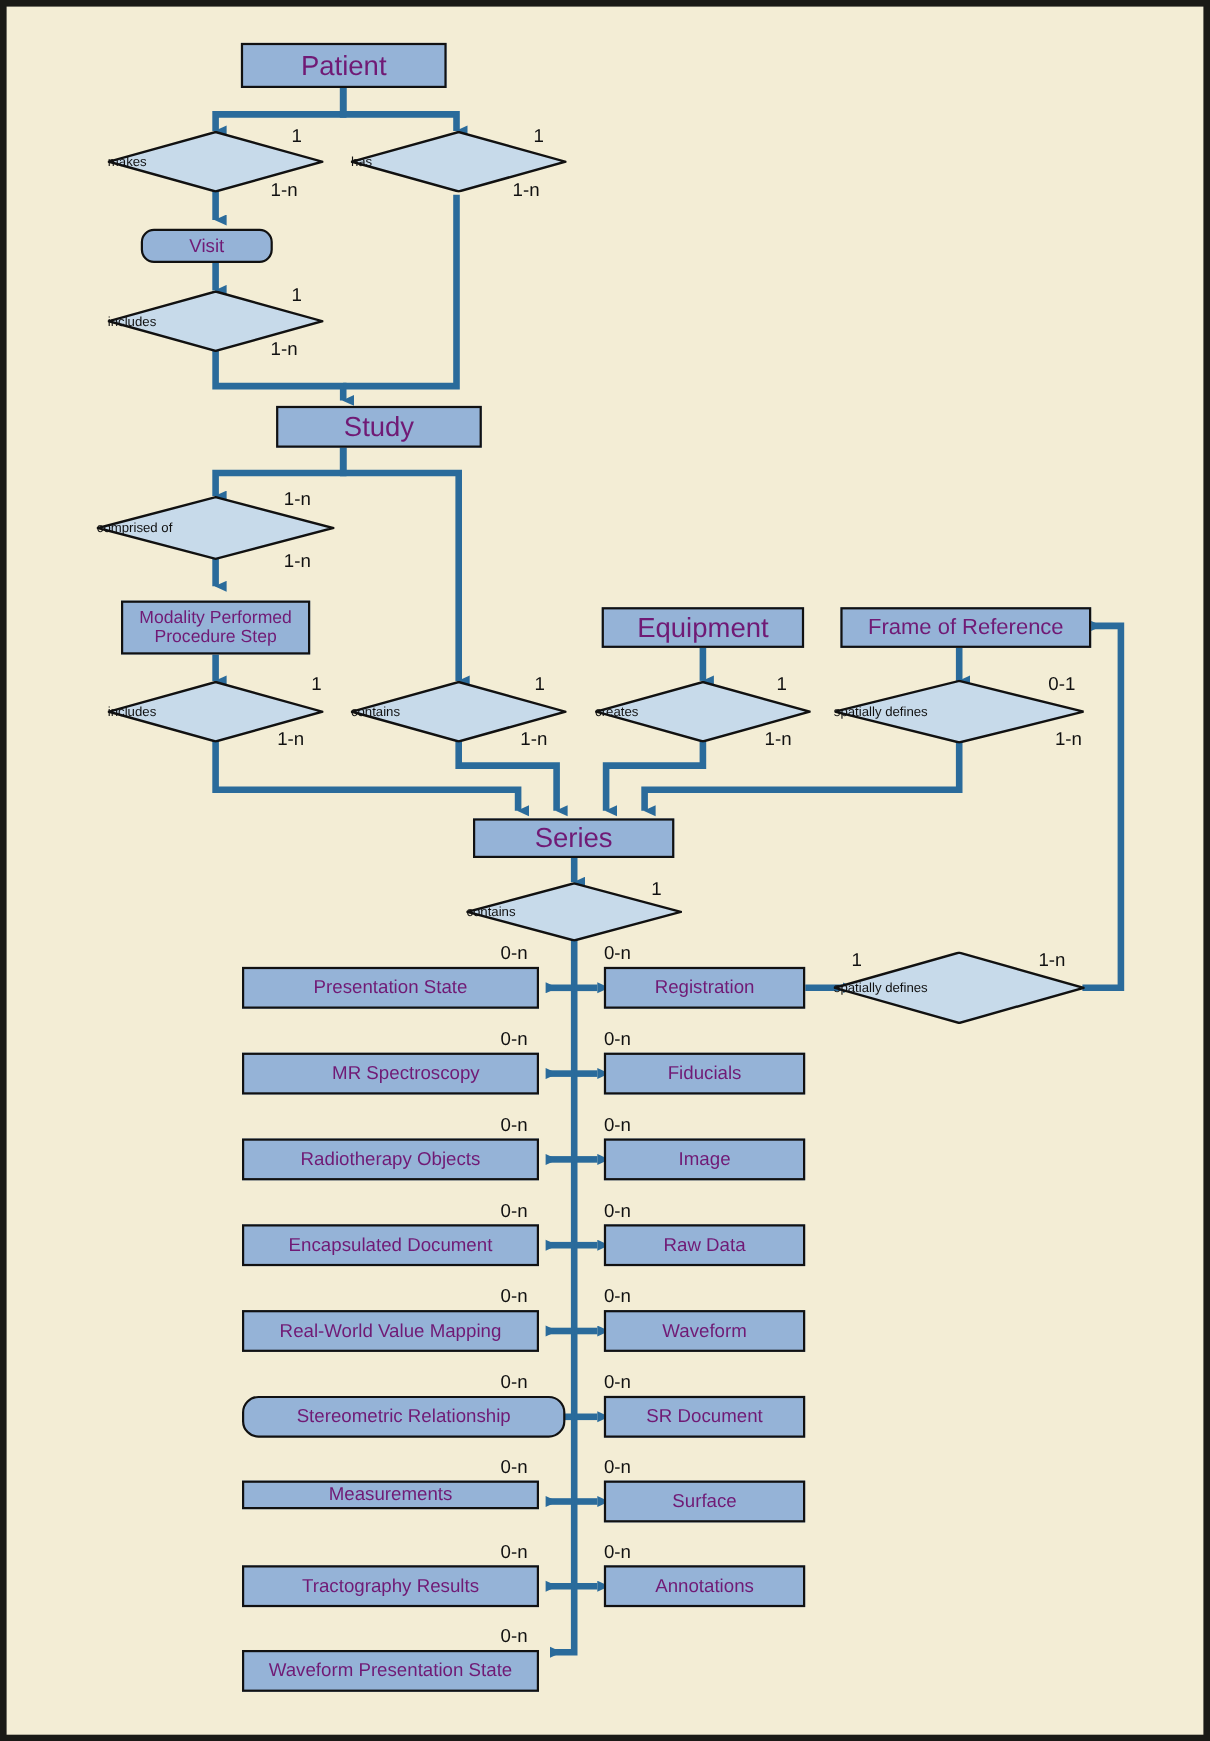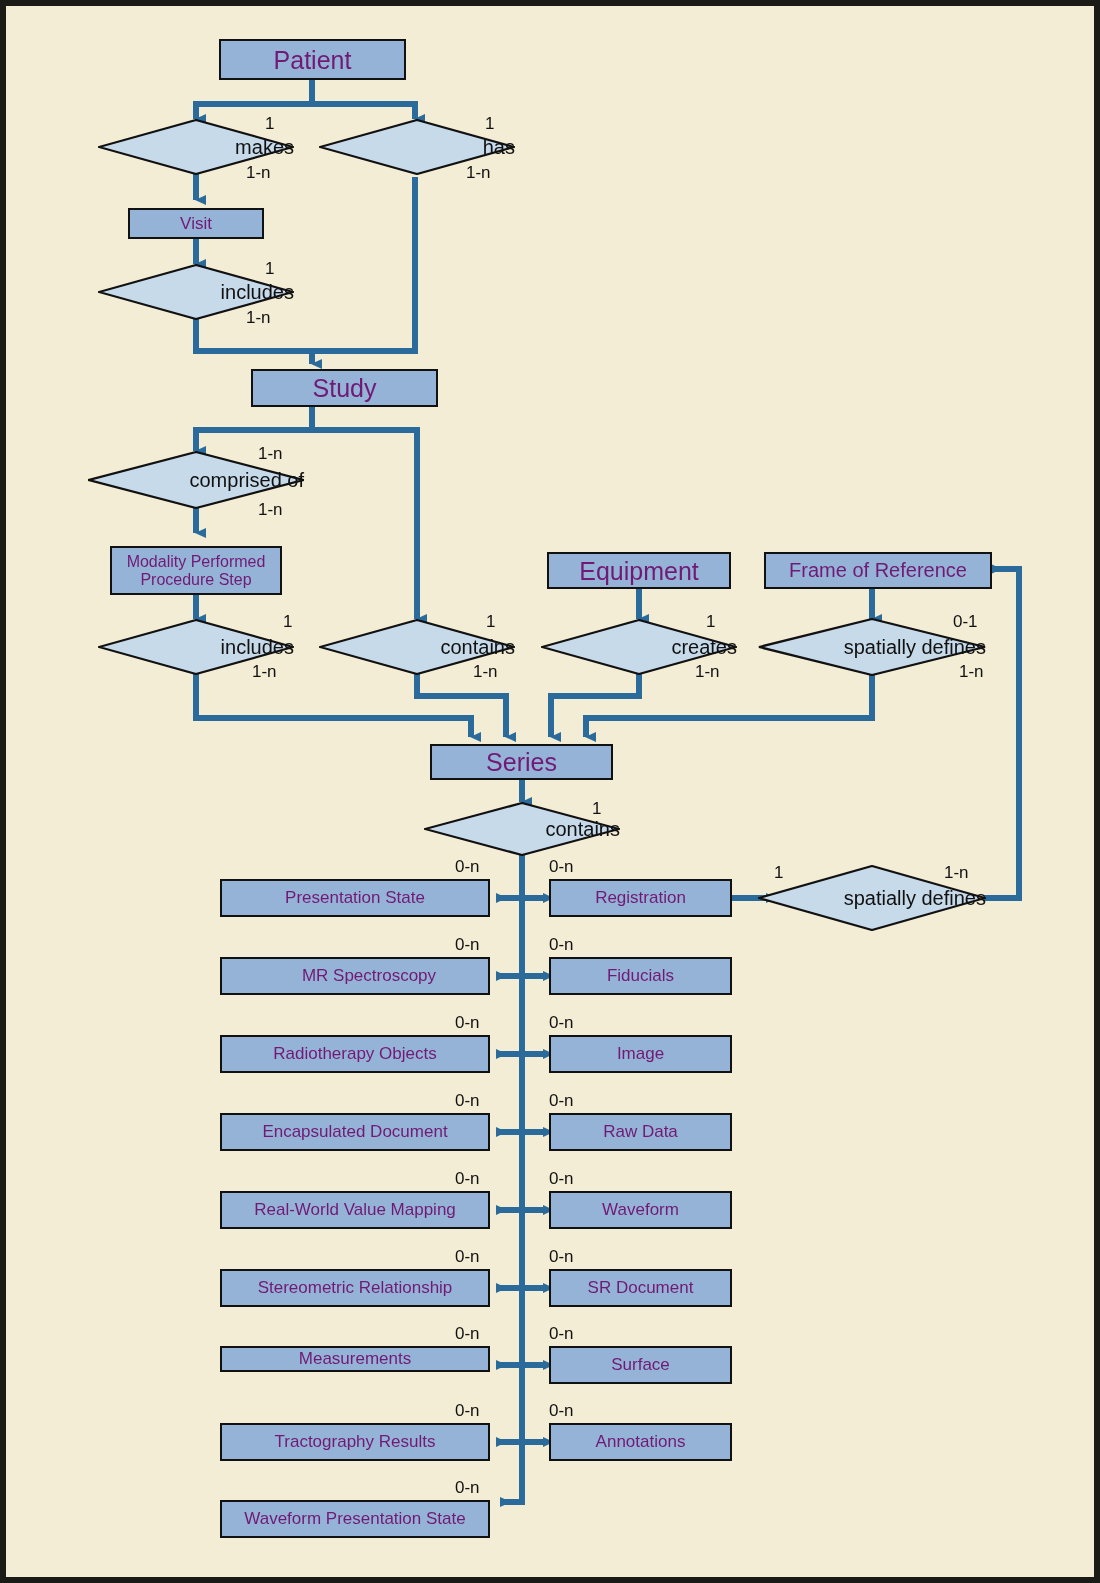--- a/index.html
+++ b/index.html
@@ -24,23 +24,23 @@
     color:#701a75;
     line-height:1.12;
     font-size:17px;
     padding:0 4px;
   }
   .entity.big{font-size:25px;}
   .entity.two-line{font-size:16px;}
 
   .diamond{
     position:absolute;
-    display:flex;align-items:center;justify-content:flex-end;
+    display:flex;align-items:center;justify-content:flex-start;
     color:#111;
-    font-size:20px;
+    font-size:12px;
     pointer-events:none;
   }
   .diamond .dlabel{position:relative;z-index:2;}
   .diamond svg{position:absolute;left:0;top:0;width:100%;height:100%;z-index:1;}
 
   .card{
     position:absolute;
     font-size:17px;
     color:#111111;
     white-space:nowrap;
@@ -197,41 +197,41 @@
 
   <div class="diamond" style="left:752px;top:859px;width:228px;height:66px;">
     <svg viewBox="0 0 228 66" preserveAspectRatio="none">
         <polygon points="114,1 227,33 114,65 1,33" fill="#C7DAEA" stroke="#111111" stroke-width="2.2" vector-effect="non-scaling-stroke"></polygon>
       </svg>
     <span class="dlabel">spatially defines</span>
   </div>
 
   <div class="entity big" style="left:213px;top:33px;width:187px;height:41px;">Patient</div>
 
-  <div class="entity" style="left:122px;top:202px;width:136px;height:31px;">Visit</div>
+  <div class="entity" style="left:122px;top:202px;width:120px;height:31px;border-radius:12px;">Visit</div>
 
   <div class="entity big" style="left:213px;top:363px;width:187px;height:38px;margin-left:32px;">Study</div>
 
   <div class="entity two-line" style="left:104px;top:540px;width:172px;height:49px;flex-direction:column;">
     <span>Modality Performed</span>
     <span>Procedure Step</span>
   </div>
 
   <div class="entity big" style="left:541px;top:546px;width:184px;height:37px;">Equipment</div>
 
   <div class="entity" style="left:758px;top:546px;width:228px;height:37px;font-size:20px;">Frame of Reference</div>
 
   <div class="entity big" style="left:424px;top:738px;width:183px;height:36px;">Series</div>
 
   <div class="entity" style="left:214px;top:873px;width:270px;height:38px;">Presentation State</div>
   <div class="entity" style="left:214px;top:951px;width:270px;height:38px;padding-left:32px;">MR Spectroscopy</div>
   <div class="entity" style="left:214px;top:1029px;width:270px;height:38px;">Radiotherapy Objects</div>
   <div class="entity" style="left:214px;top:1107px;width:270px;height:38px;">Encapsulated Document</div>
   <div class="entity" style="left:214px;top:1185px;width:270px;height:38px;">Real-World Value Mapping</div>
-  <div class="entity" style="left:214px;top:1263px;width:270px;height:38px;">Stereometric Relationship</div>
+  <div class="entity" style="left:214px;top:1263px;width:294px;height:38px;border-radius:15px;">Stereometric Relationship</div>
   <div class="entity" style="left:214px;top:1340px;width:270px;height:26px;">Measurements</div>
   <div class="entity" style="left:214px;top:1417px;width:270px;height:38px;">Tractography Results</div>
   <div class="entity" style="left:214px;top:1494px;width:270px;height:38px;">Waveform Presentation State</div>
 
   <div class="entity" style="left:543px;top:873px;width:183px;height:38px;">Registration</div>
   <div class="entity" style="left:543px;top:951px;width:183px;height:38px;">Fiducials</div>
   <div class="entity" style="left:543px;top:1029px;width:183px;height:38px;">Image</div>
   <div class="entity" style="left:543px;top:1107px;width:183px;height:38px;">Raw Data</div>
   <div class="entity" style="left:543px;top:1185px;width:183px;height:38px;">Waveform</div>
   <div class="entity" style="left:543px;top:1263px;width:183px;height:38px;">SR Document</div>

